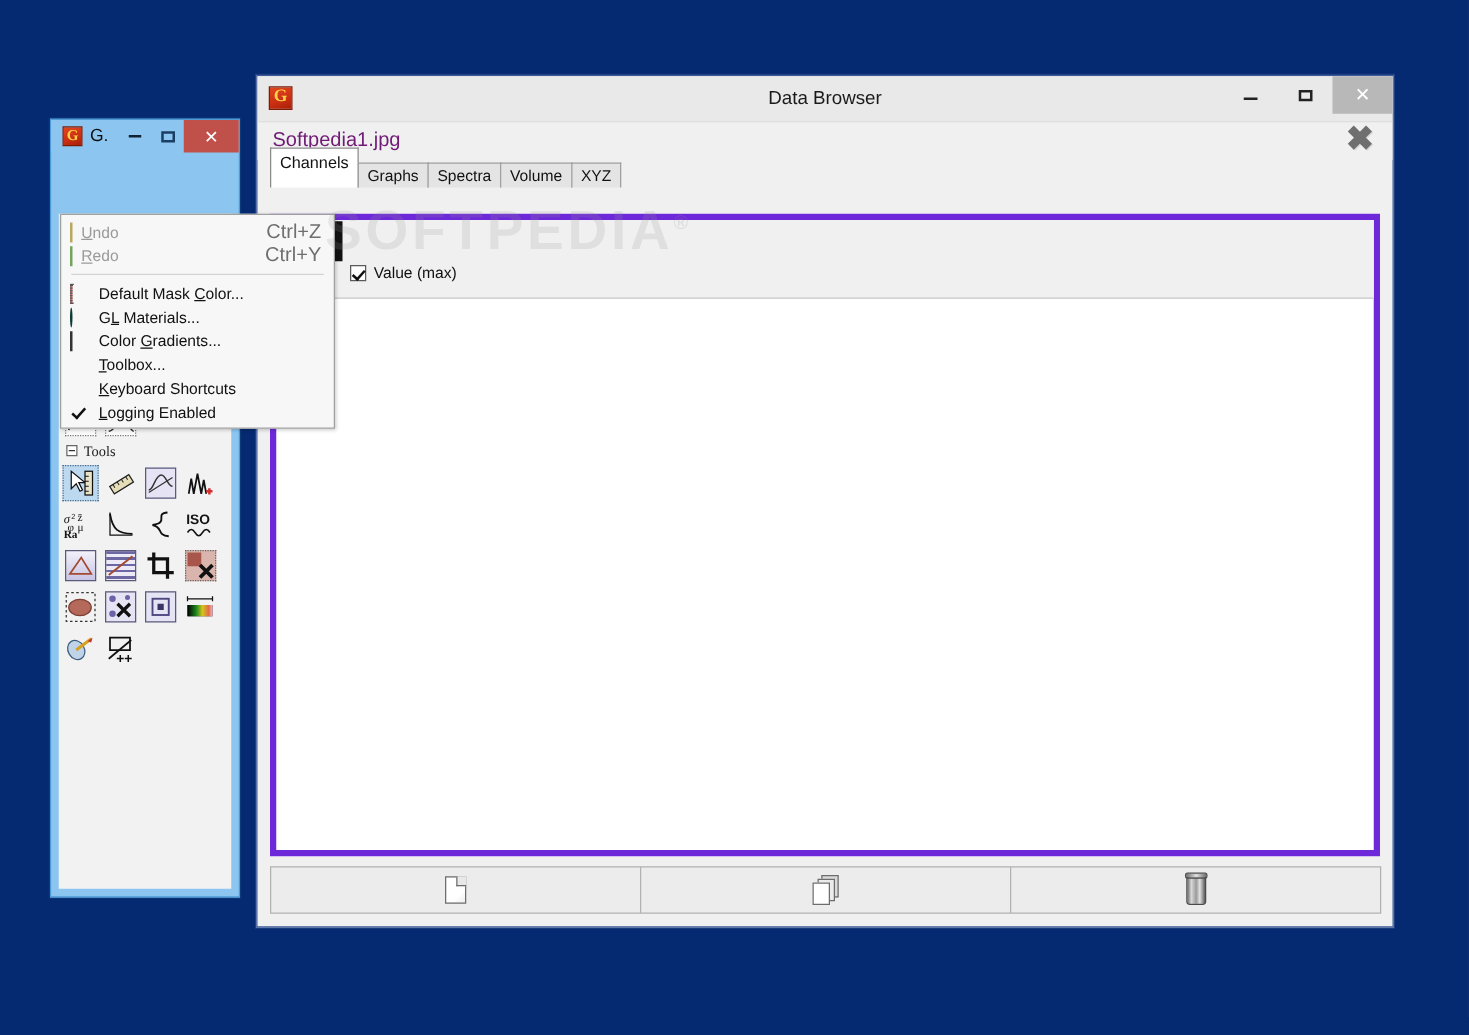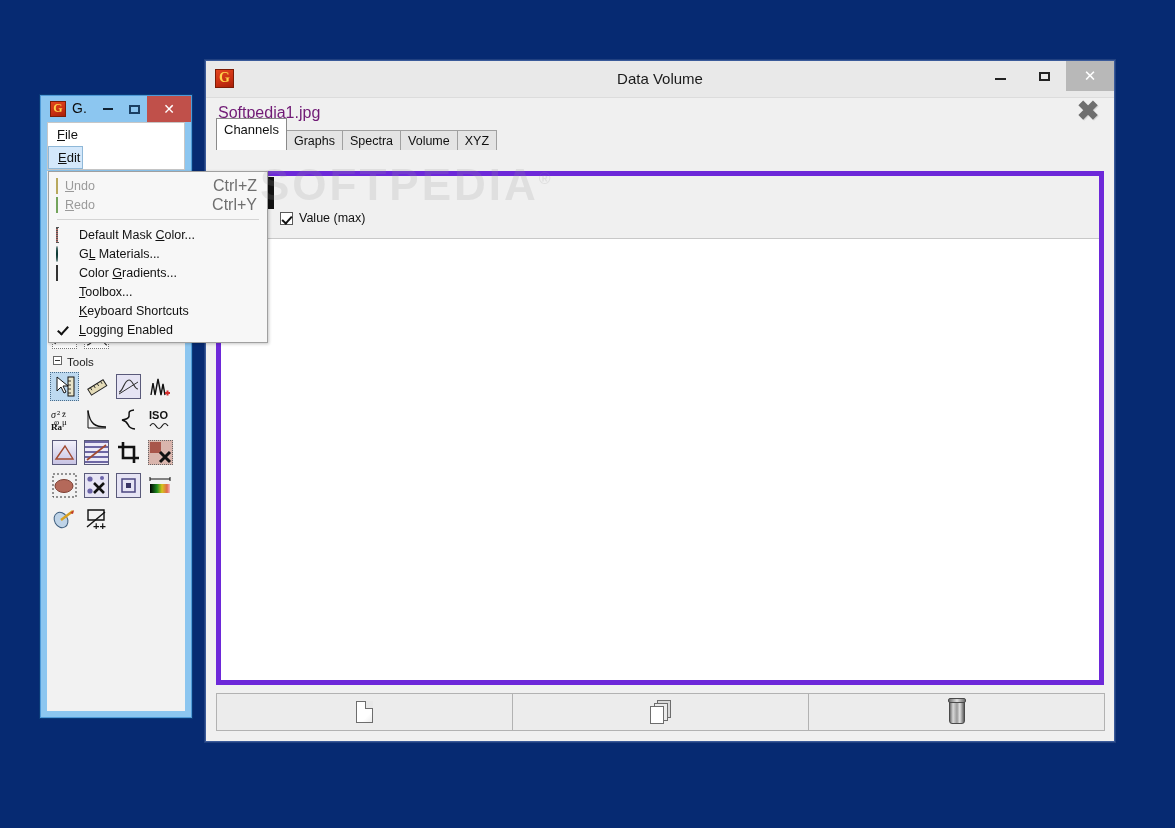--- a/index.html
+++ b/index.html
@@ -327,21 +327,21 @@
   .sw { 
     position: absolute; left: 2px; top: 2px;
     width: 25px; height: 25px;
     border: 1px solid #5a5a7a;
     box-sizing: border-box;
   }
   .group-hdr {
     font-size: 11.5px;
     color: #222;
     padding: 3px 0 2px 6px;
-    display: flex; align-items: flex-start; gap: 5px;
+    display: flex; align-items: flex-start; gap: 5px; font-family: Liberation Serif, serif;
   }
   .group-box {
     width: 9px; height: 9px;
     border: 1px solid #666;
     box-sizing: border-box;
     position: relative;
     background: #fff;
   }
   .group-box::before {
     content: "";
@@ -451,21 +451,21 @@
 </style>
 </head>
 <body>
 
 <div id="desktop">
 
   <div id="data-browser">
 
     <div id="db-titlebar">
       <div id="db-app-icon">G</div>
-      <div id="db-title">Data Volume</div>
+      <div id="db-title">Data Browser</div>
       <div class="db-ctrl" id="db-min">
         <span class="win-glyph-min"></span>
       </div>
       <div class="db-ctrl" id="db-max">
         <span class="win-glyph-max"></span>
       </div>
       <div class="db-ctrl" id="db-close">✕</div>
     </div>
 
     <div id="db-filerow">
@@ -515,28 +515,20 @@
       <div id="tw-title">G.</div>
       <div class="tw-ctrl" id="tw-min">
         <span class="tw-glyph-min"></span>
       </div>
       <div class="tw-ctrl" id="tw-max">
         <span class="tw-glyph-max"></span>
       </div>
       <div class="tw-ctrl" id="tw-close">✕</div>
     </div>
 
-    <div id="tw-menubar">
-      <div class="tw-menu-item">
-        <span class="u">F</span><span>ile</span>
-      </div>
-      <div class="tw-menu-item open">
-        <span class="u">E</span><span>dit</span>
-      </div>
-    </div>
 
     <div id="tw-body">
 
       <div class="tool-row">
         <div class="tool-btn">
           <span class="sw" style="background:linear-gradient(180deg,#f4f4f8,#dcdce8);border-style:dotted"></span>
         </div>
         <div class="tool-btn">
           <span class="sw" style="background:linear-gradient(160deg,#cfe0c8,#9bb59a)"></span>
         </div>

